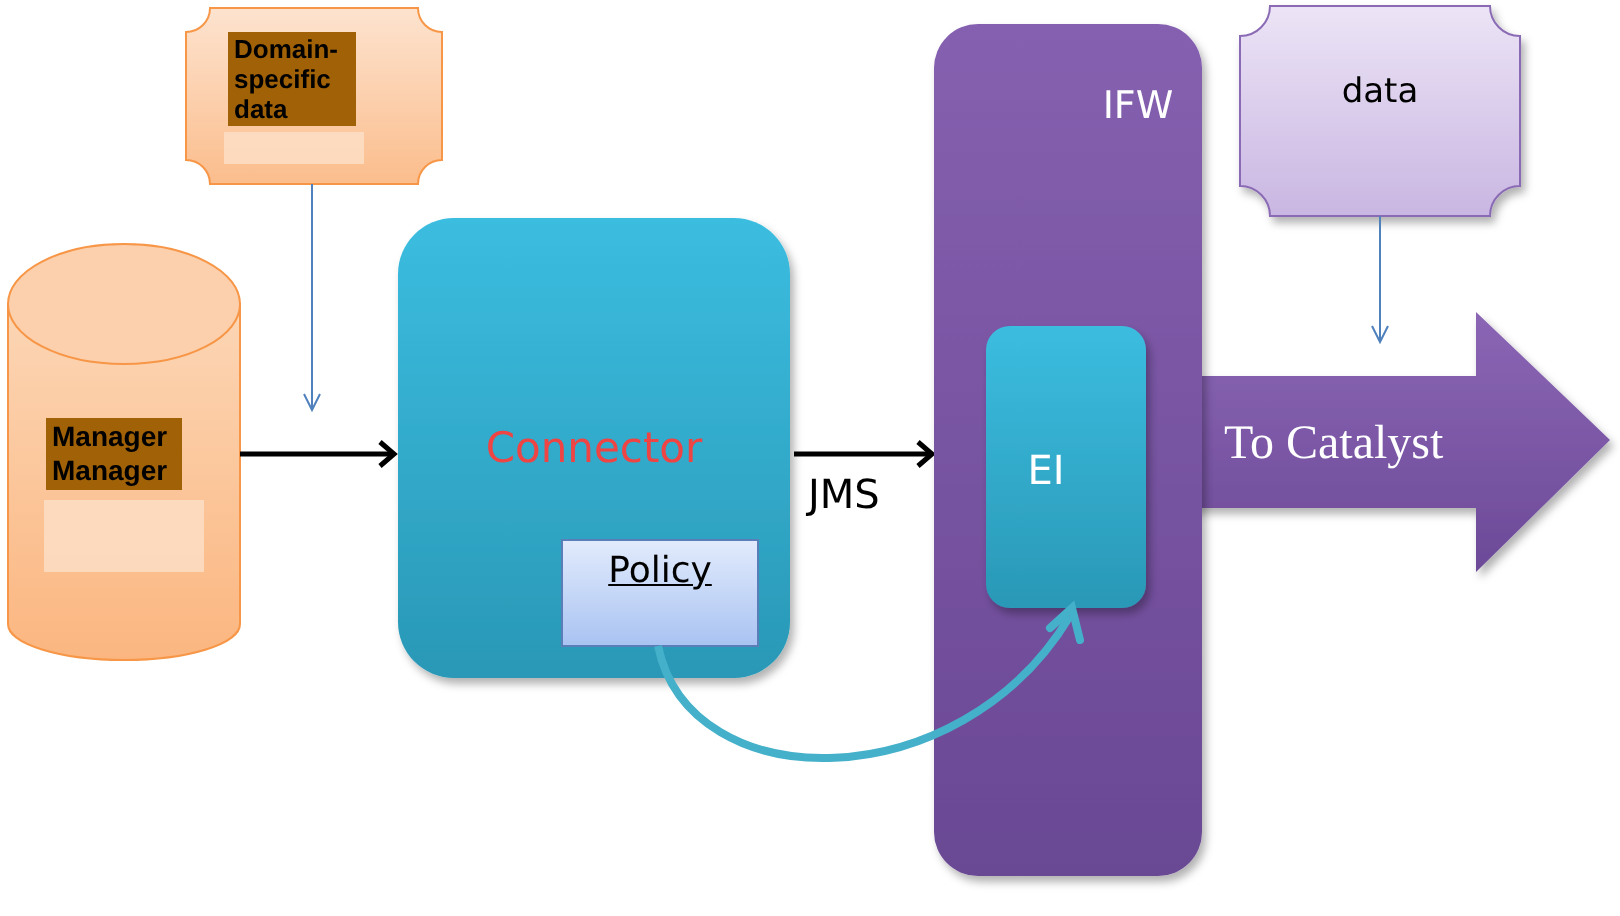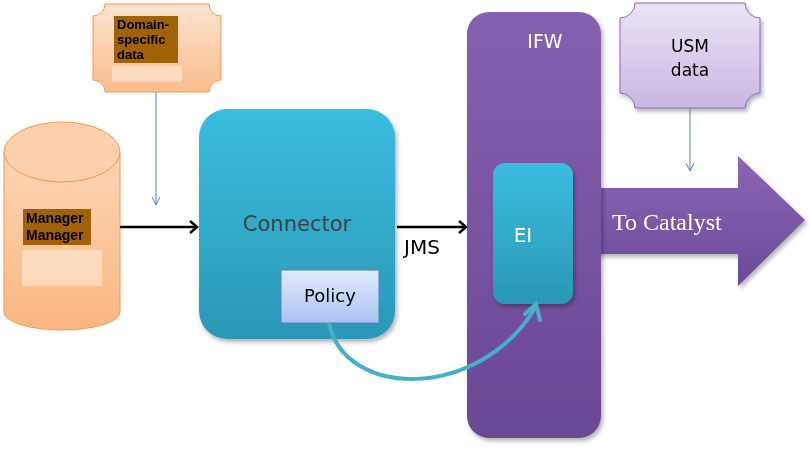--- a/index.html
+++ b/index.html
@@ -95,28 +95,27 @@
   <div>data</div>
 </div>
 <div class="abs ghost" style="left:112px; top:66px; width:70px; height:16px;"></div>
 
 <div class="lbl boxlabel-white" style="left:23px; top:209px; width:62px; font-size:14px; line-height:17px;">
   <div>Manager</div>
   <div>Manager</div>
 </div>
 <div class="abs ghost" style="left:22px; top:250px; width:80px; height:36px;"></div>
 
-<div class="lbl" style="left:199px; top:212px; width:196px; text-align:center; color:#404040; font-size:21px;">Connector</div>
+<div class="lbl" style="left:199px; top:212px; width:196px; text-align:center; color:#ef4444; font-size:21px;">Connector</div>
 
-<div class="lbl" style="left:281px; top:285px; width:98px; text-align:center; color:#000; font-size:18px;">Policy</div>
+<div class="lbl" style="left:281px; top:275px; width:98px; text-align:center; color:#000; font-size:18px;text-decoration:underline;">Policy</div>
 
 <div class="lbl" style="left:404px; top:235px; color:#000; font-size:20px;">JMS</div>
 
-<div class="lbl" style="left:467px; top:30px; width:156px; text-align:center; color:#ffffff; font-size:19px;">IFW</div>
+<div class="lbl" style="left:467px; top:42px; width:156px; text-align:center; color:#ffffff; font-size:19px;padding-left:24px;">IFW</div>
 
 <div class="lbl" style="left:493px; top:223px; width:60px; text-align:center; color:#ffffff; font-size:20px;">EI</div>
 
 <div class="lbl" style="left:620px; top:34px; width:140px; text-align:center; color:#000; font-size:17px; line-height:24px;">
-  <div>USM</div>
   <div>data</div>
 </div>
 
 <div class="lbl" style="left:612px; top:209px; color:#ffffff; font-size:24px;font-family:Liberation Serif, serif;">To Catalyst</div>
 
 </body></html>

